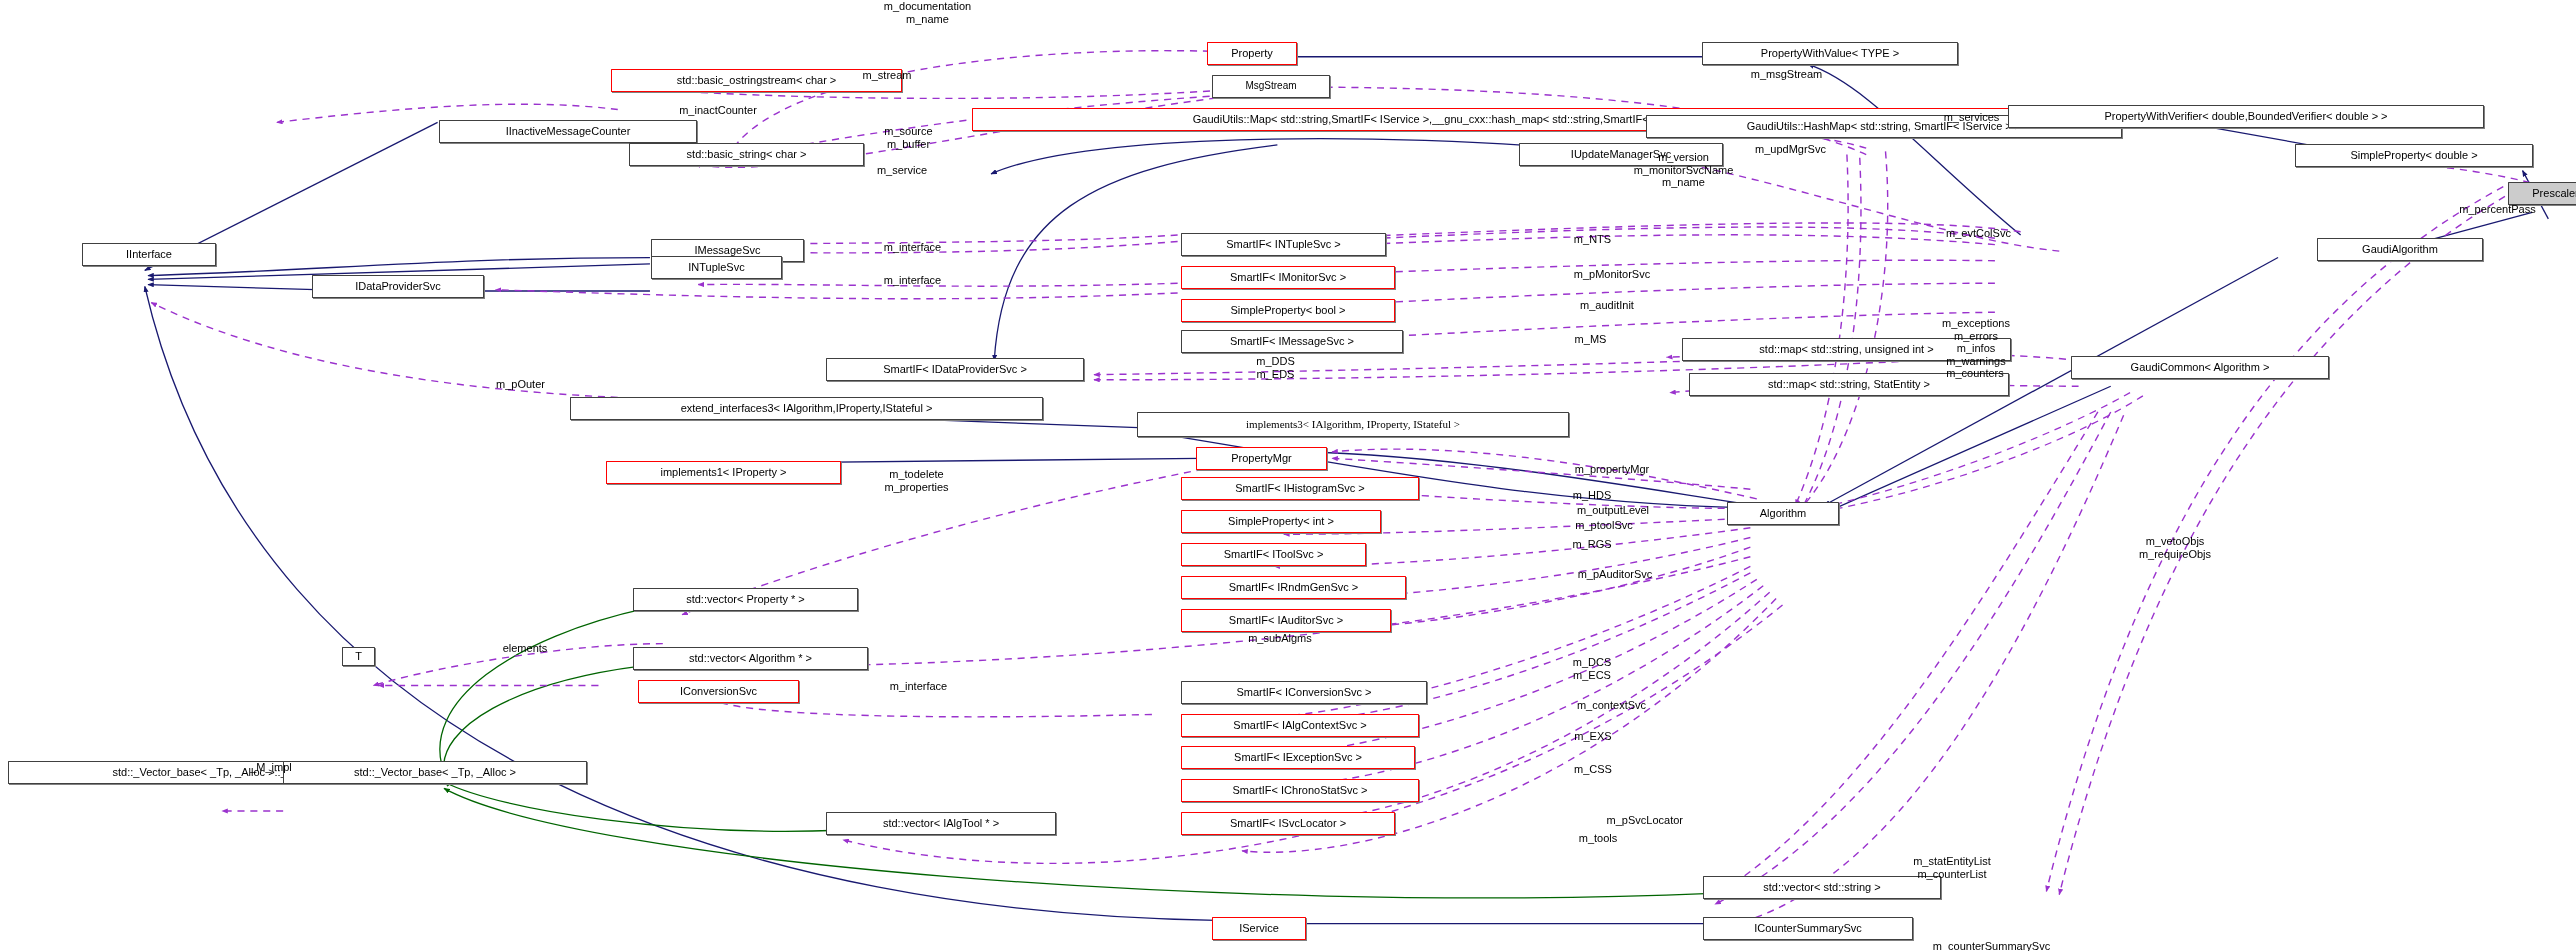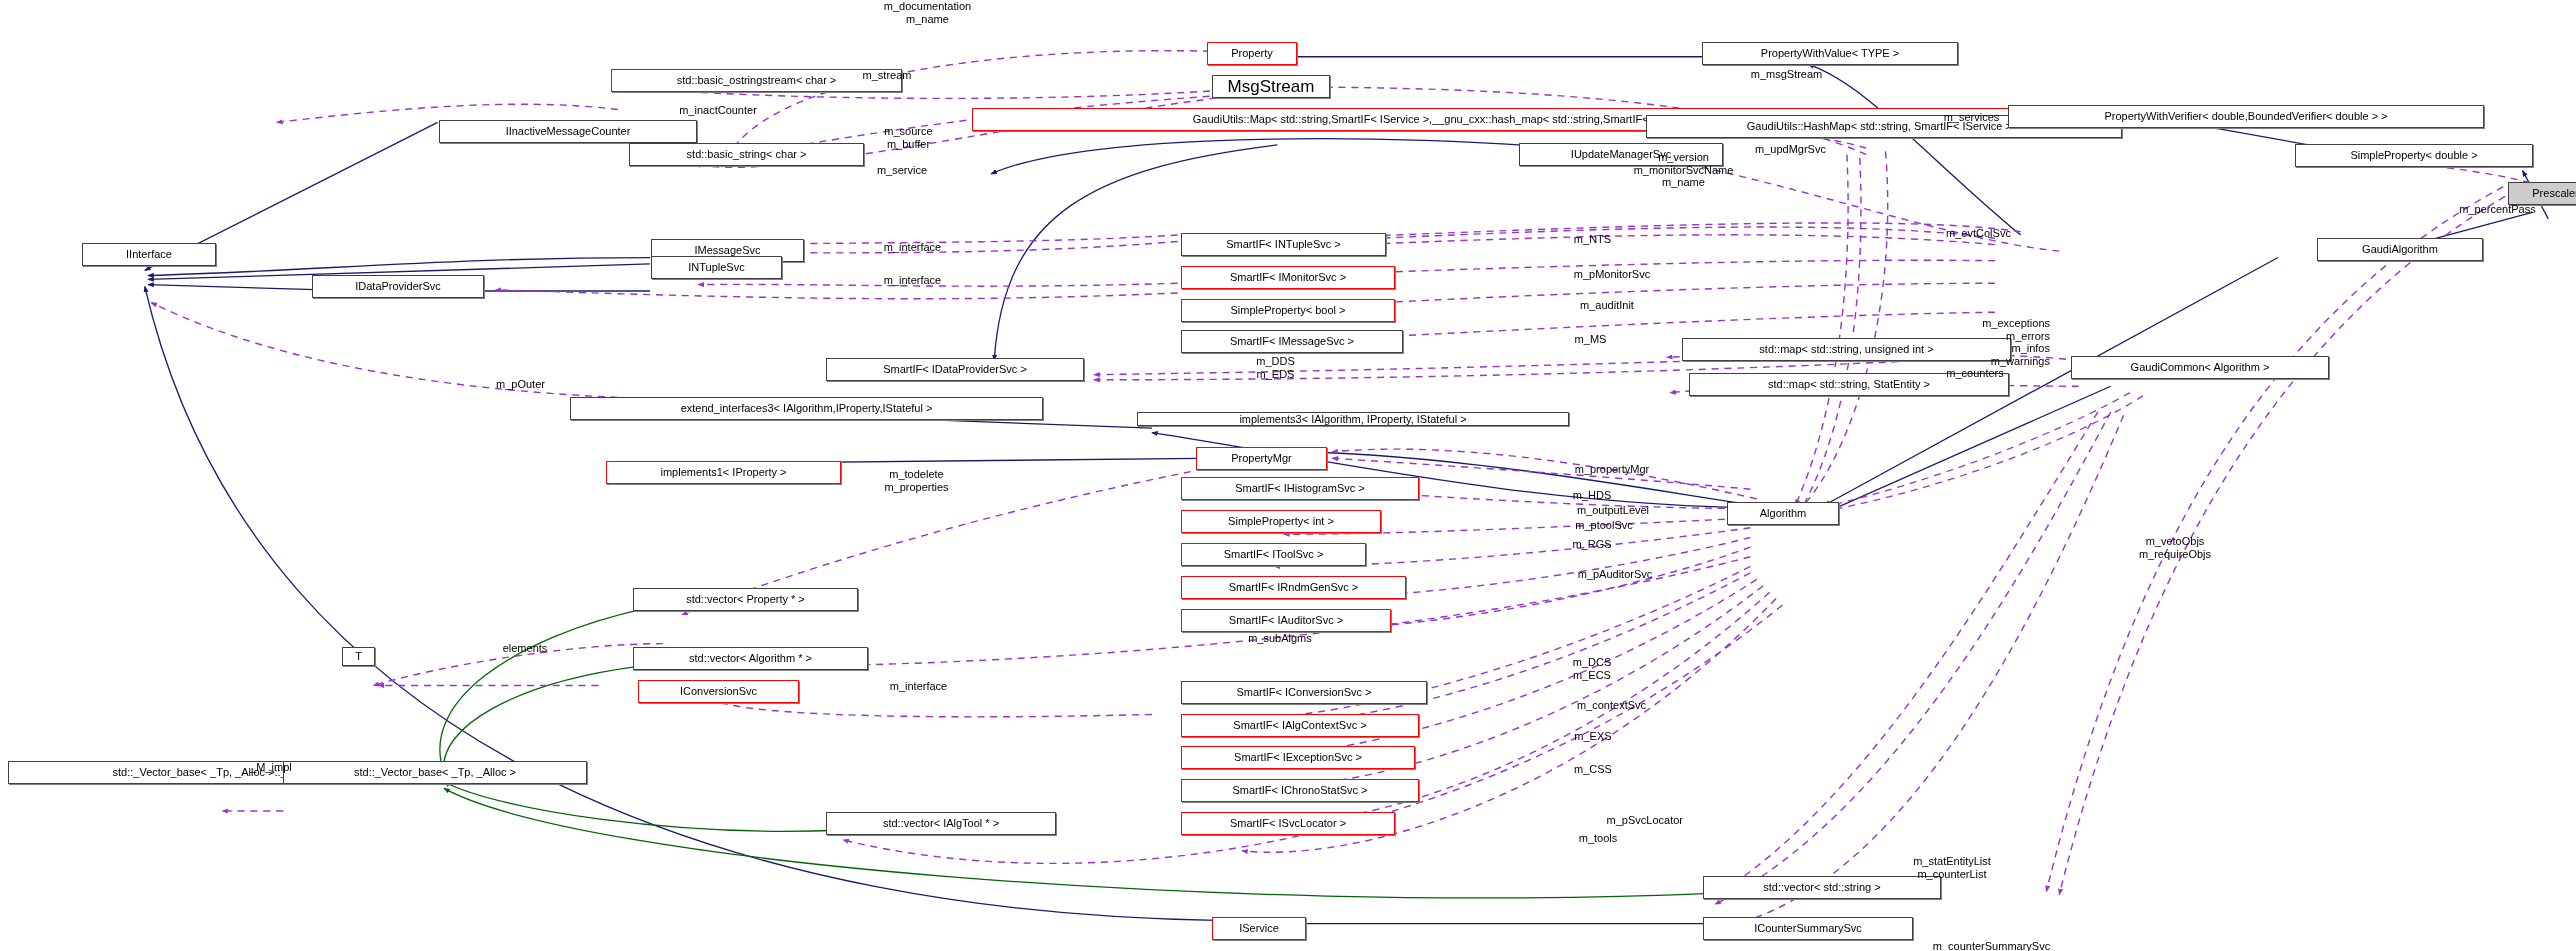--- a/index.html
+++ b/index.html
@@ -256,21 +256,21 @@
       <div class="node red" style="left: 611px; top: 69px; width: 291px; height: 22.5px;">
         <span style="font-size: 11px;">std::basic_ostringstream&lt; char &gt;</span>
       </div>
       <div class="node" style="left: 629px; top: 143px; width: 235px; height: 22.5px;">
         <span style="font-size: 11px;">std::basic_string&lt; char &gt;</span>
       </div>
       <div class="node red" style="left: 1207px; top: 42px; width: 90px; height: 22.5px;">
         <span style="font-size: 11px;">Property</span>
       </div>
       <div class="node" style="left: 1212px; top: 75px; width: 118px; height: 22.5px;">
-        <span style="font-size: 17px;">MsgStream</span>
+        <span style="font-size: 10px;">MsgStream</span>
       </div>
       <div class="node red" style="left: 972px; top: 108px; width: 1064px; height: 22.5px;">
         <span style="font-size: 11px;">GaudiUtils::Map&lt; std::string,SmartIF&lt; IService &gt;,__gnu_cxx::hash_map&lt; std::string,SmartIF&lt; IService &gt;,Hash&lt; std::string &gt; &gt; &gt;</span>
       </div>
       <div class="node" style="left: 1519px; top: 143px; width: 204px; height: 22.5px;">
         <span style="font-size: 11px;">IUpdateManagerSvc</span>
       </div>
       <div class="node" style="left: 1646px; top: 115px; width: 476px; height: 22.5px;">
         <span style="font-size: 11px;">GaudiUtils::HashMap&lt; std::string, SmartIF&lt; IService &gt; &gt;</span>
       </div>
@@ -309,21 +309,21 @@
       </div>
       <div class="node" style="left: 2071px; top: 356px; width: 258px; height: 22.5px;">
         <span style="font-size: 11px;">GaudiCommon&lt; Algorithm &gt;</span>
       </div>
       <div class="node" style="left: 826px; top: 358px; width: 258px; height: 22.5px;">
         <span style="font-size: 11px;">SmartIF&lt; IDataProviderSvc &gt;</span>
       </div>
       <div class="node" style="left: 570px; top: 397px; width: 473px; height: 22.5px;">
         <span style="font-size: 11px;">extend_interfaces3&lt; IAlgorithm,IProperty,IStateful &gt;</span>
       </div>
-      <div class="node" style="left: 1137px; top: 412px; width: 432px; height: 14px;">
+      <div class="node" style="left: 1137px; top: 412px; width: 432px; height: 25px; font-family: Liberation Serif, serif;">
         <span style="font-size: 11px;">implements3&lt; IAlgorithm, IProperty, IStateful &gt;</span>
       </div>
       <div class="node red" style="left: 1196px; top: 447px; width: 131px; height: 22.5px;">
         <span style="font-size: 11px;">PropertyMgr</span>
       </div>
       <div class="node red" style="left: 606px; top: 461px; width: 235px; height: 22.5px;">
         <span style="font-size: 11px;">implements1&lt; IProperty &gt;</span>
       </div>
       <div class="node red" style="left: 1181px; top: 477px; width: 238px; height: 22.5px;">
         <span style="font-size: 11px;">SmartIF&lt; IHistogramSvc &gt;</span>
@@ -404,21 +404,21 @@
       <div class="edge-label" style="left: 1919px; top: 111px; width: 105px; font-size: 11px;">m_services</div>
       <div class="edge-label" style="left: 1725px; top: 143px; width: 131px; font-size: 11px;">m_updMgrSvc</div>
       <div class="edge-label" style="left: 2425px; top: 161px; width: 145px; font-size: 11px; margin-top: 42px;">m_percentPass</div>
       <div class="edge-label" style="left: 855px; top: 241px; width: 115px; font-size: 11px;">m_interface</div>
       <div class="edge-label" style="left: 855px; top: 274px; width: 115px; font-size: 11px;">m_interface</div>
       <div class="edge-label" style="left: 1553px; top: 233px; width: 79px; font-size: 11px;">m_NTS</div>
       <div class="edge-label" style="left: 1916px; top: 227px; width: 125px; font-size: 11px;">m_evtColSvc</div>
       <div class="edge-label" style="left: 1541px; top: 268px; width: 142px; font-size: 11px;">m_pMonitorSvc</div>
       <div class="edge-label" style="left: 1553px; top: 299px; width: 108px; font-size: 11px;">m_auditInit</div>
       <div class="edge-label" style="left: 1556px; top: 333px; width: 69px; font-size: 11px;">m_MS</div>
-      <div class="edge-label" style="left: 1902px; top: 317px; width: 148px; font-size: 11px; text-align: right;">m_exceptions
+      <div class="edge-label" style="left: 1902px; top: 317px; width: 148px; font-size: 11px;">m_exceptions
 m_errors
 m_infos
 m_warnings</div>
       <div class="edge-label" style="left: 1919px; top: 367px; width: 112px; font-size: 11px;">m_counters</div>
       <div class="edge-label" style="left: 1236px; top: 355px; width: 79px; font-size: 11px;">m_DDS
 m_EDS</div>
       <div class="edge-label" style="left: 473px; top: 378px; width: 95px; font-size: 11px;">m_pOuter</div>
       <div class="edge-label" style="left: 851px; top: 468px; width: 131px; font-size: 11px;">m_todelete
 m_properties</div>
       <div class="edge-label" style="left: 1541px; top: 463px; width: 142px; font-size: 11px;">m_propertyMgr</div>

